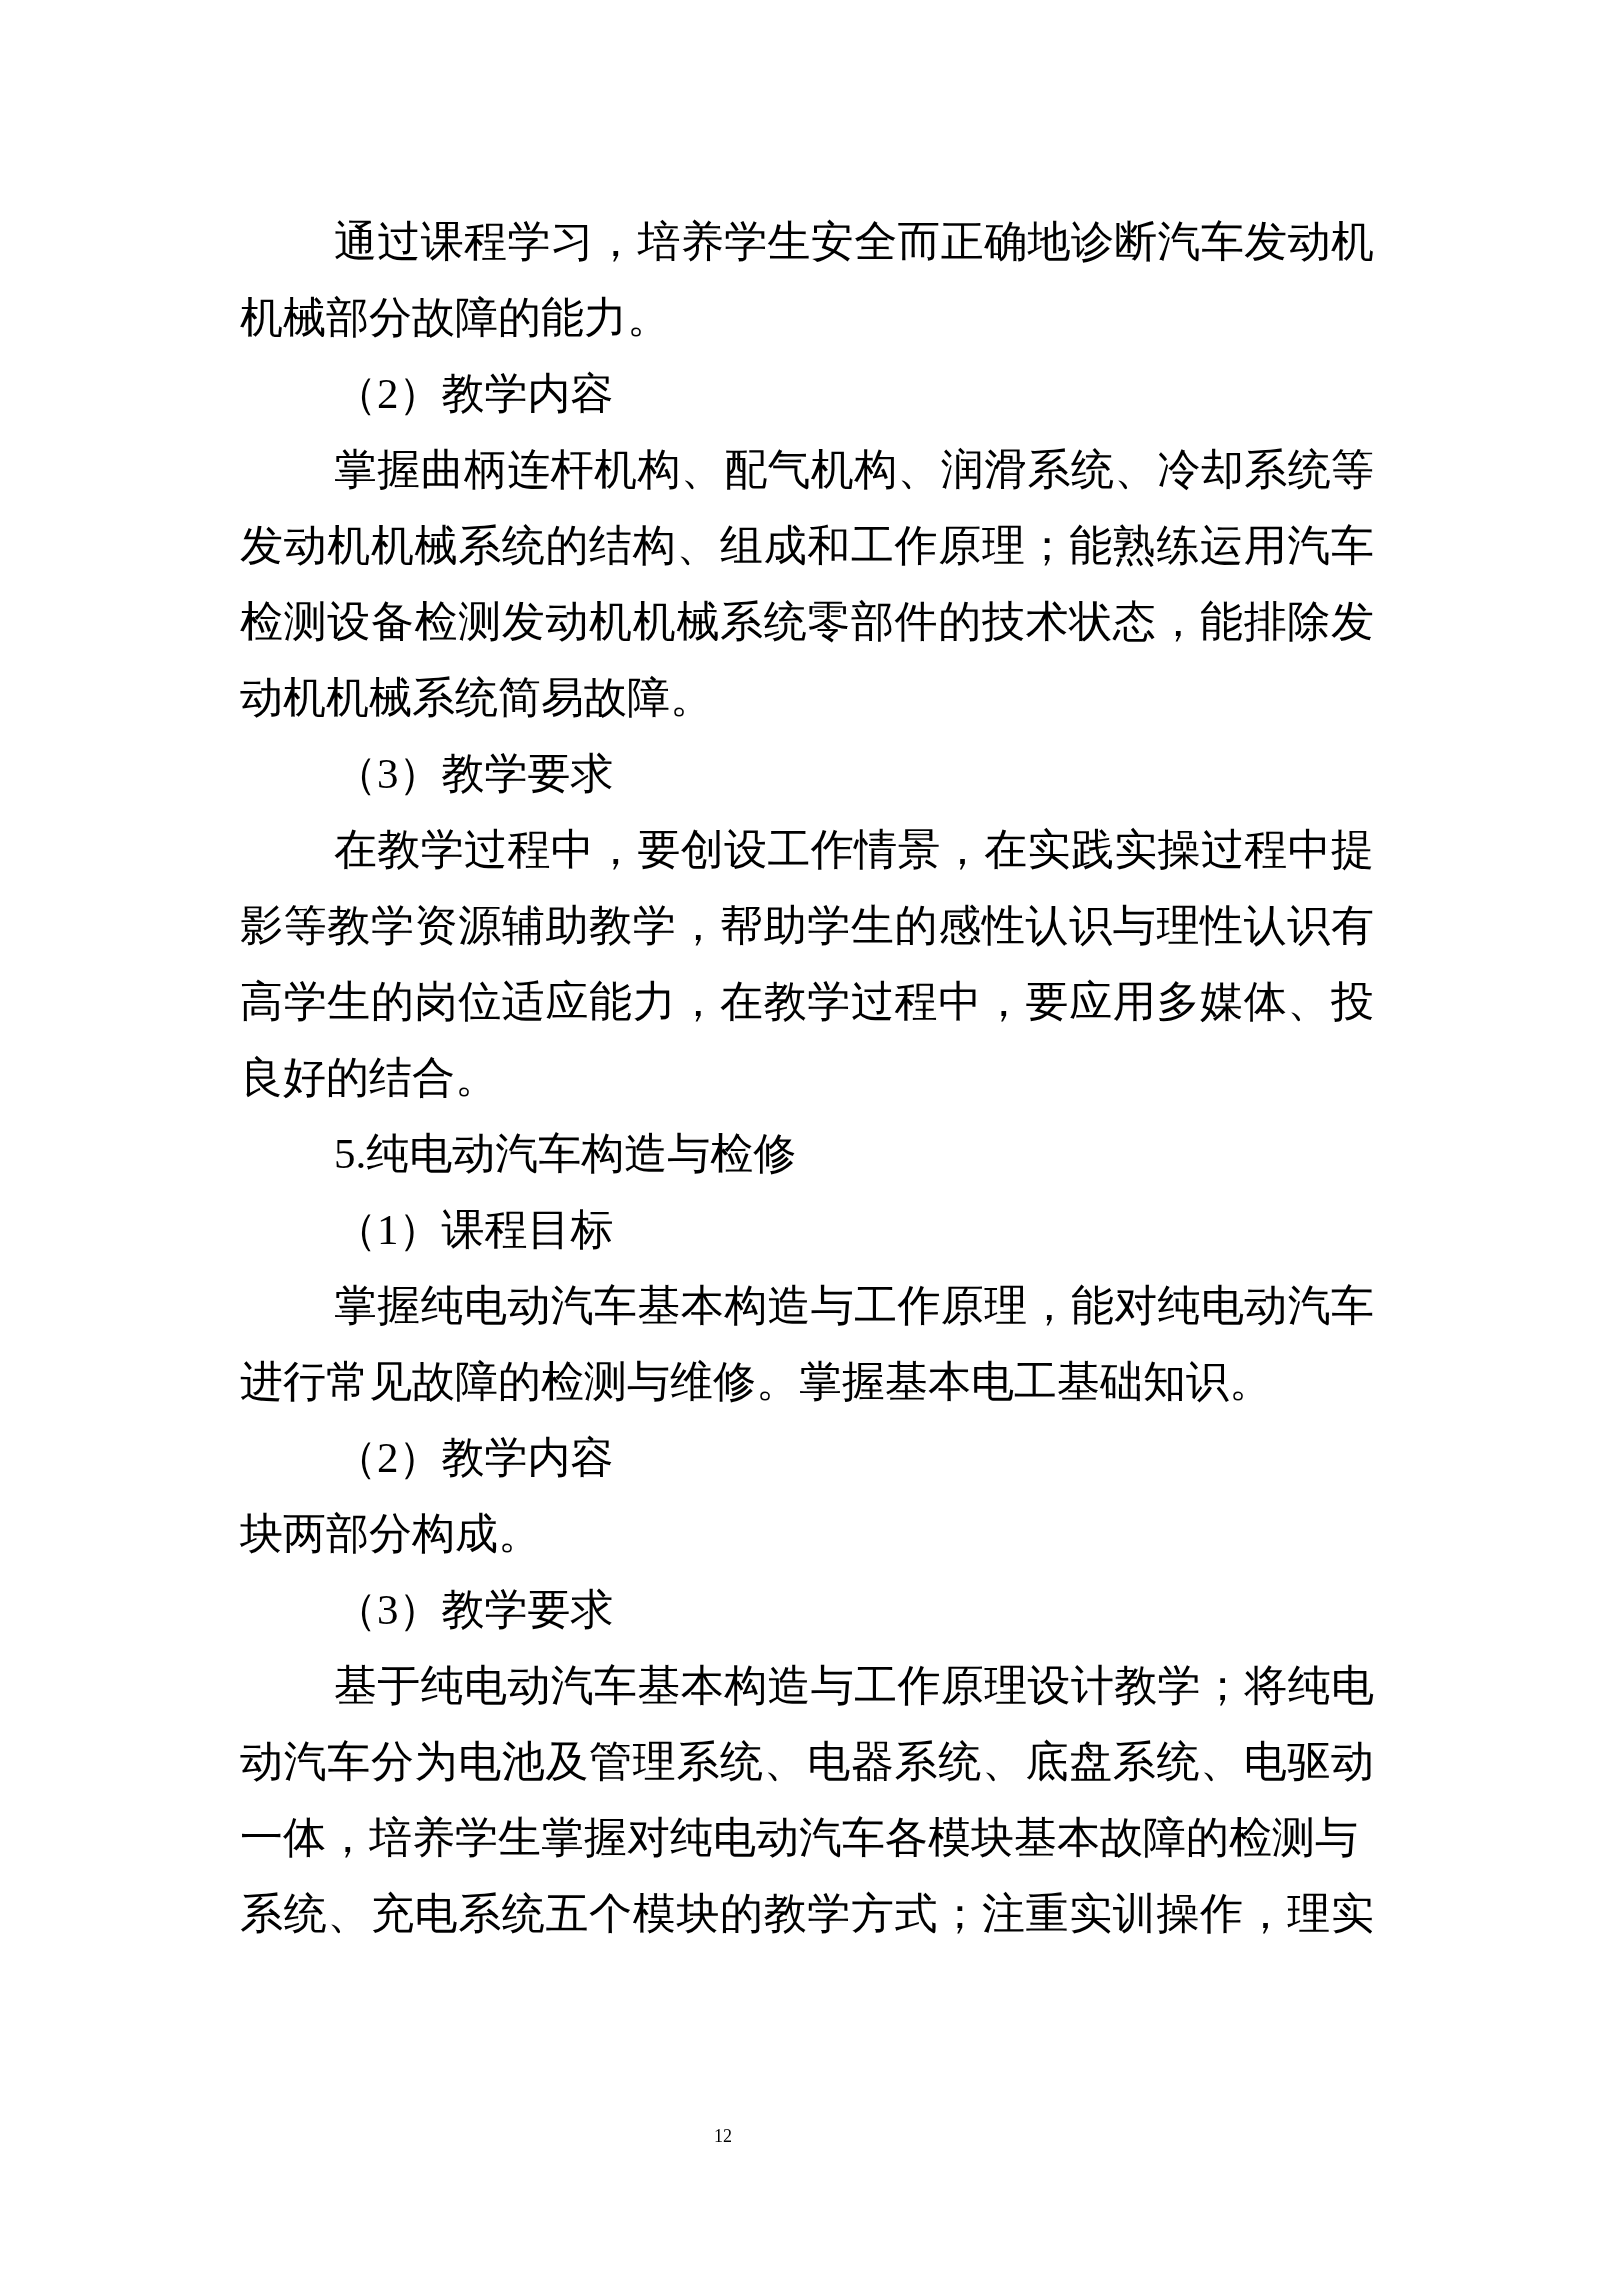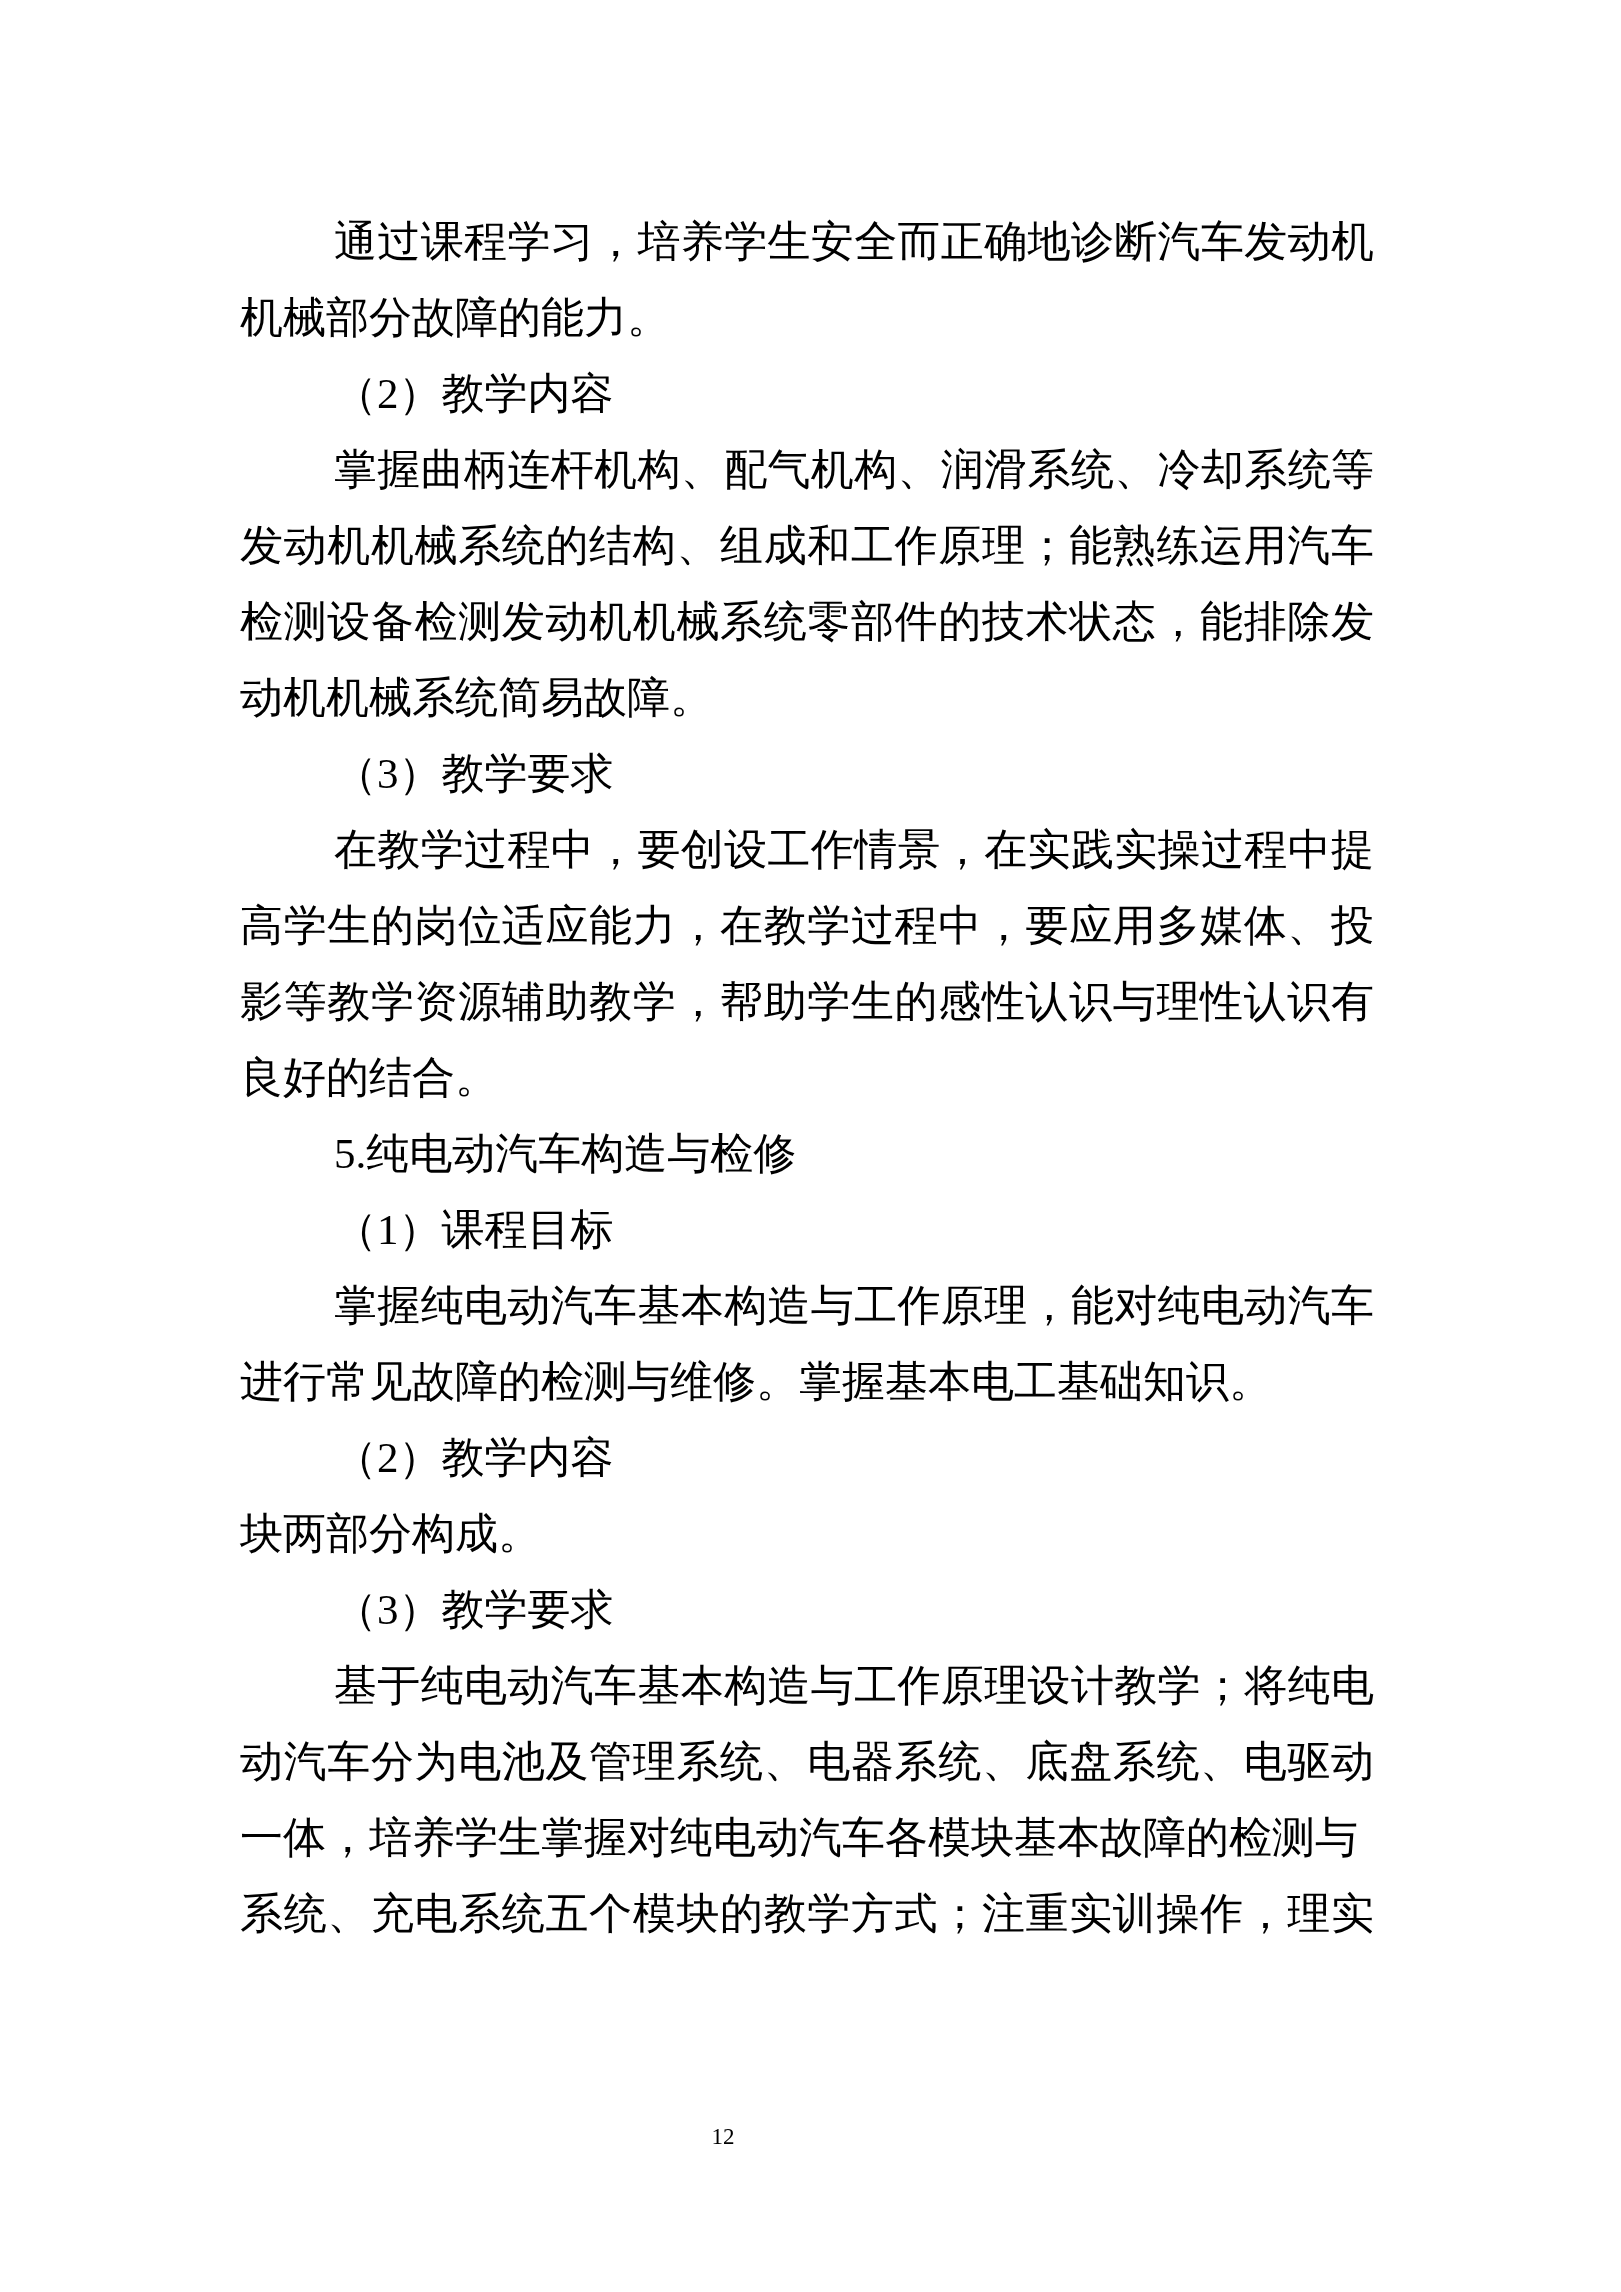--- a/index.html
+++ b/index.html
@@ -39,40 +39,40 @@
   
   .line.ind { text-indent: 94px; }
   
   .line.heading { font-weight: 400; }
   .footer {
     position: absolute;
     left: 0;
     top: 2117px;
     width: 1446px;
     text-align: center;
-    font-size: 23px;
+    font-size: 18px;
     line-height: 39px;
   }
 </style>
 </head>
 <body>
 
 <div class="page">
   <div class="text-block">
     <div class="line j ind">通过课程学习，培养学生安全而正确地诊断汽车发动机</div>
     <div class="line l">机械部分故障的能力。</div>
     <div class="line l ind">（2）教学内容</div>
     <div class="line j ind">掌握曲柄连杆机构、配气机构、润滑系统、冷却系统等</div>
     <div class="line j">发动机机械系统的结构、组成和工作原理；能熟练运用汽车</div>
     <div class="line j">检测设备检测发动机机械系统零部件的技术状态，能排除发</div>
     <div class="line l">动机机械系统简易故障。</div>
     <div class="line l ind">（3）教学要求</div>
     <div class="line j ind">在教学过程中，要创设工作情景，在实践实操过程中提</div>
+    <div class="line j">影等教学资源辅助教学，帮助学生的感性认识与理性认识有</div>
     <div class="line j">高学生的岗位适应能力，在教学过程中，要应用多媒体、投</div>
-    <div class="line j">影等教学资源辅助教学，帮助学生的感性认识与理性认识有</div>
     <div class="line l">良好的结合。</div>
     <div class="line l ind heading">5.纯电动汽车构造与检修</div>
     <div class="line l ind">（1）课程目标</div>
     <div class="line j ind">掌握纯电动汽车基本构造与工作原理，能对纯电动汽车</div>
     <div class="line l">进行常见故障的检测与维修。掌握基本电工基础知识。</div>
     <div class="line l ind">（2）教学内容</div>
     <div class="line l">块两部分构成。</div>
     <div class="line l ind">（3）教学要求</div>
     <div class="line j ind">基于纯电动汽车基本构造与工作原理设计教学；将纯电</div>
     <div class="line j">动汽车分为电池及管理系统、电器系统、底盘系统、电驱动</div>

